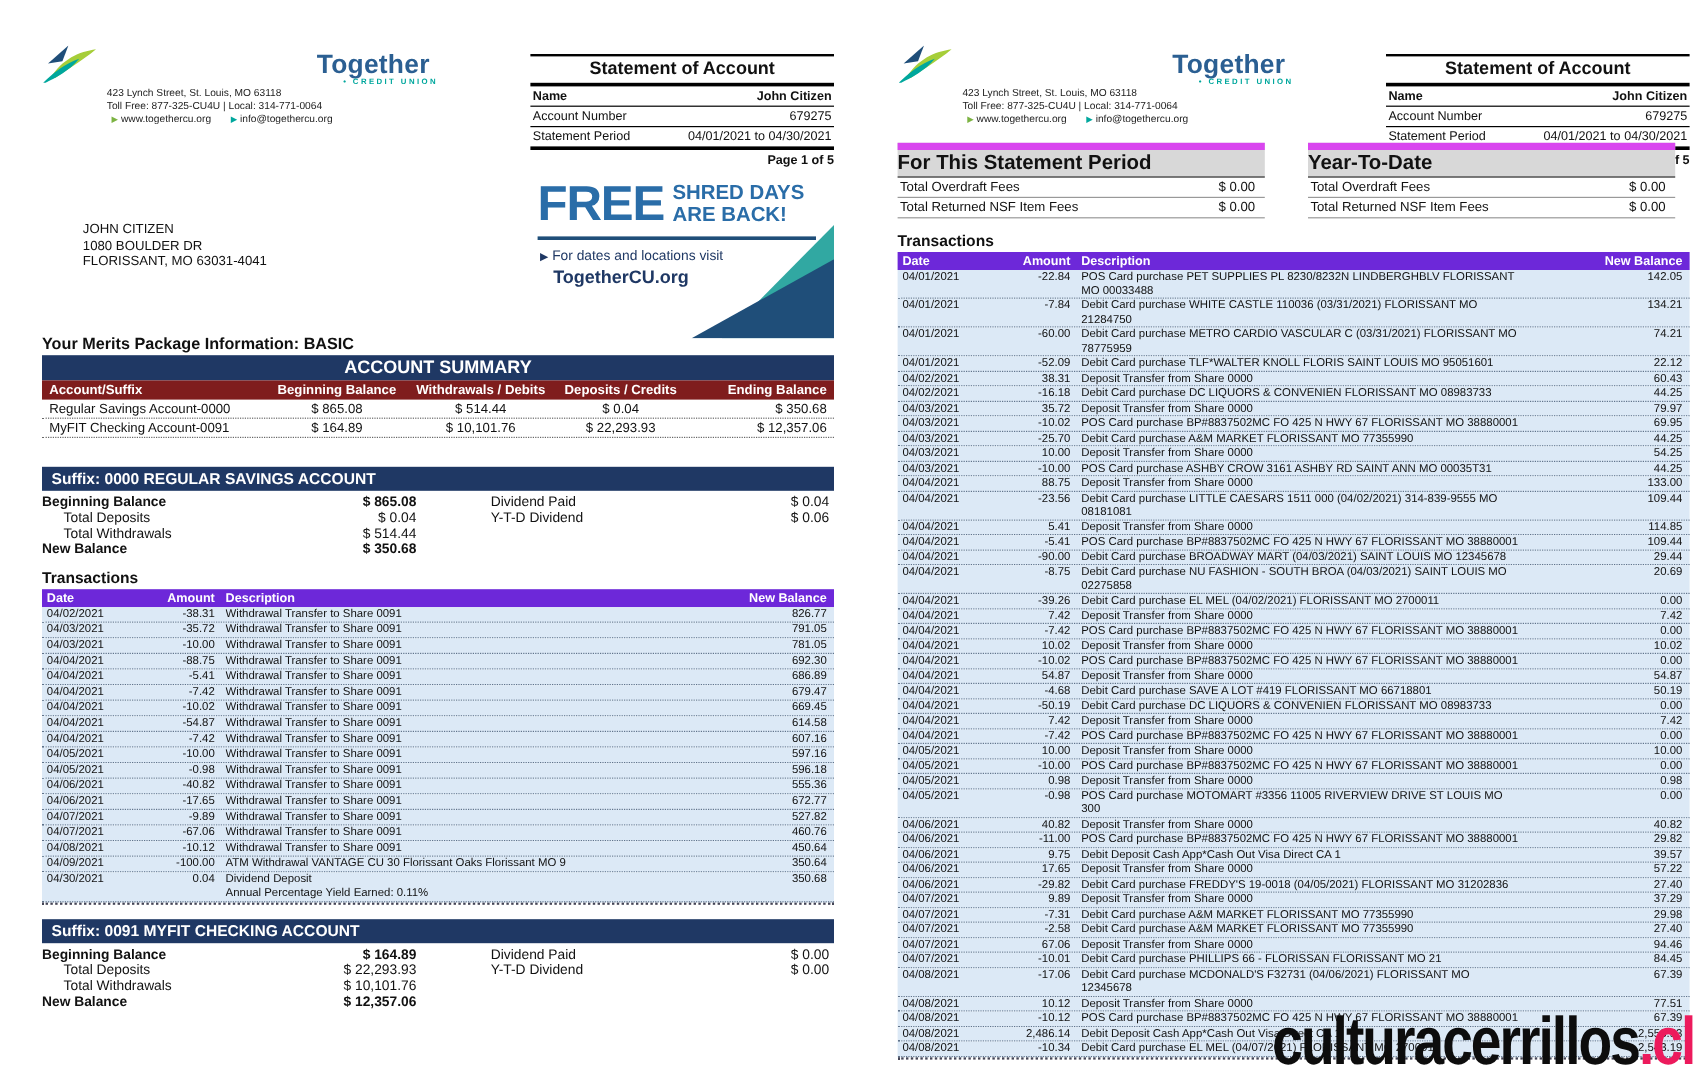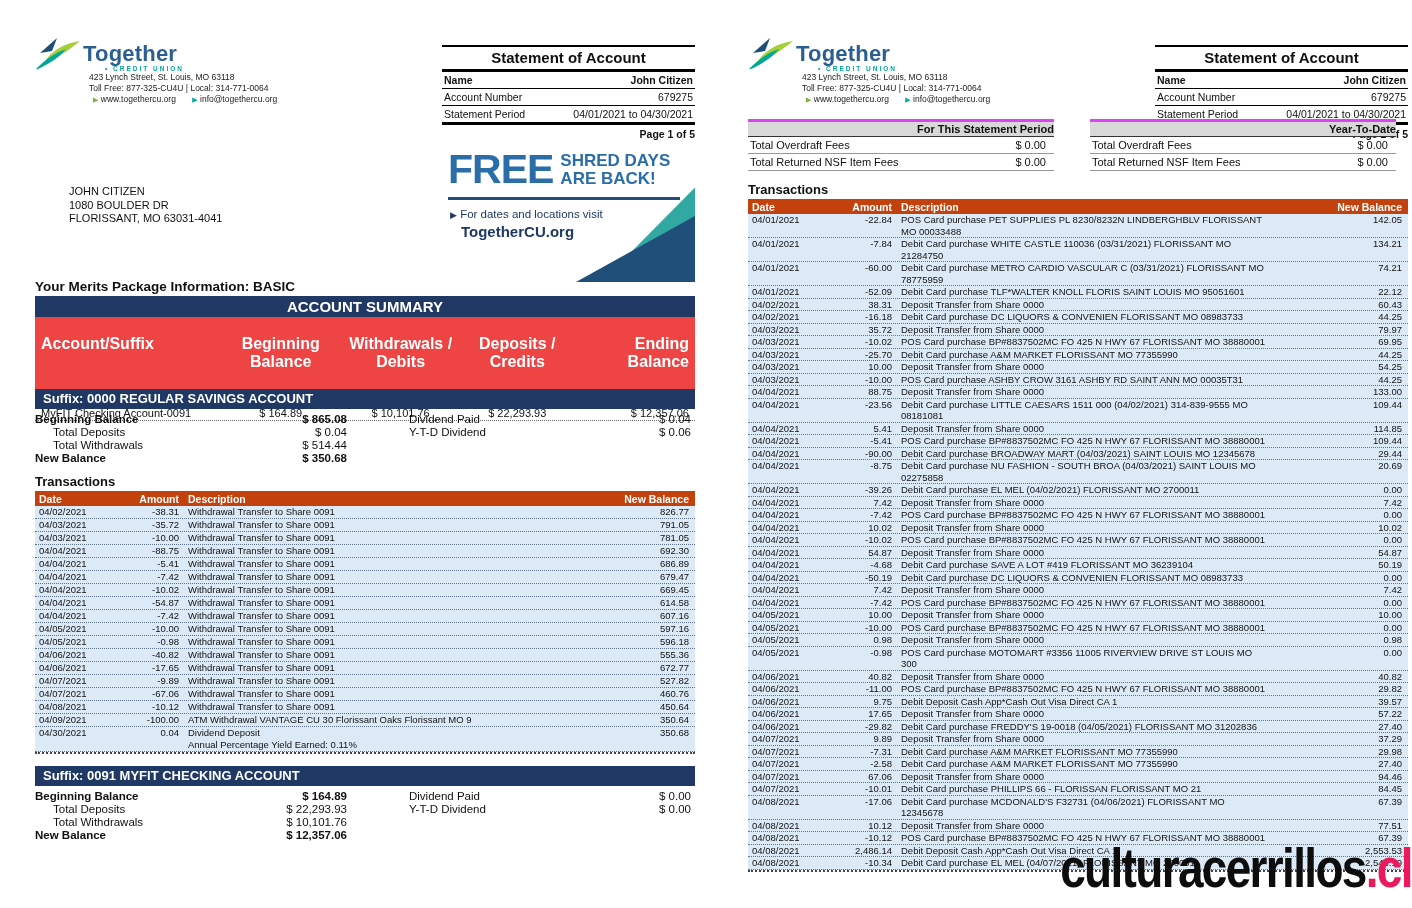--- a/index.html
+++ b/index.html
@@ -6,21 +6,21 @@
   body{
     width:1412px;height:908px;position:relative;overflow:hidden;background:#ffffff;
     font-family:"Liberation Sans","DejaVu Sans",sans-serif;color:#111;
   }
   .page{position:absolute;top:38px;width:660px;height:870px;}
   #page1{left:35px;}
   #page2{left:748px;}
 
   
   .brand{position:absolute;top:0;left:0;width:330px;}
-  .brand-top{display:flex;align-items:flex-end;}
+  .brand-top{display:flex;align-items:flex-end;justify-content:space-between;}
   .swoosh{width:46px;height:34px;margin-right:2px;}
   .brand-name{font-size:22px;font-weight:bold;color:#2B5F92;line-height:20px;letter-spacing:.2px;}
   .brand-tag{font-size:6.5px;font-weight:bold;color:#00A79D;letter-spacing:2px;margin:1px 0 0 22px;}
   .brand-addr{font-size:8.5px;color:#222;line-height:11px;margin-left:54px;}
   .brand-links{font-size:8.5px;color:#222;margin-left:58px;line-height:11px;}
   .lnk-bullet{font-size:7px;}
   .lnk-bullet.g{color:#7CB342;}
   .lnk-bullet.t{color:#00A79D;}
   .brand-links span.lnk{margin-right:14px;}
 
@@ -50,21 +50,21 @@
   
   .recipient{position:absolute;top:147px;left:34px;font-size:11px;line-height:13.5px;color:#111;}
 
   
   .merits{position:absolute;top:241px;left:0;font-size:13.5px;font-weight:bold;}
 
   
   .sum-table{position:absolute;top:258px;left:0;width:660px;}
   .sum-title{background:#1F3864;color:#fff;font-weight:bold;font-size:15px;text-align:center;
     padding:2px 0;}
-  .sum-head{display:flex;background:#ef4444;color:#fff;font-weight:bold;font-size:16px;padding:18px 6px;}
+  .sum-head{display:flex;background:#7f1d1d;color:#fff;font-weight:bold;font-size:11px;padding:2px 6px;}
   .sum-row{display:flex;font-size:11px;padding:1.5px 6px;border-bottom:1.5px dotted #666;}
   .sc-acct{width:28%;text-align:left;}
   .sc-beg{width:18%;text-align:center;}
   .sc-wd{width:19%;text-align:center;}
   .sc-dep{width:17%;text-align:center;}
   .sc-end{width:18%;text-align:right;}
 
   
   .section{position:absolute;left:0;width:660px;}
   #savings-section{top:351px;}
@@ -73,40 +73,40 @@
   .acct-sum{position:relative;margin-top:4px;}
   .as-left{width:312px;}
   .as-row{display:flex;justify-content:space-between;font-size:11.5px;line-height:13px;}
   .as-row.b{font-weight:bold;}
   .as-row.ind span:first-child{padding-left:18px;}
   .as-right{position:absolute;left:374px;right:4px;top:0;}
 
   
   .tx-label{font-size:13px;font-weight:bold;margin:10px 0 3px 0;line-height:13px;}
   .p2-txlabel{margin-top:12px;}
-  .tx-head{display:flex;background:#c2410c;color:#fff;font-weight:bold;font-size:10.5px;
+  .tx-head{display:flex;background:#6d28d9;color:#fff;font-weight:bold;font-size:10.5px;
     padding:1.5px 6px 1.5px 4px;align-items:flex-start;line-height:12px;}
   .tx-row{display:flex;background:#DCE9F6;border-bottom:1px dotted #60738a;
     padding:0 6px 0 4px;align-items:flex-start;font-size:9.5px;}
   .tx-body{border-bottom:2px dotted #445;}
   .c-date{width:88px;flex:none;}
   .c-amt{width:52px;flex:none;text-align:right;}
   .c-desc{flex:1;margin-left:9px;min-width:0;}
   .c-desc > div{white-space:nowrap;overflow:hidden;}
   .c-bal{width:72px;flex:none;text-align:right;}
   .pg1 .tx-row .c-date,.pg1 .tx-row .c-amt,.pg1 .tx-row .c-bal,.pg1 .tx-row .c-desc>div{line-height:12px;}
   .pg2 .tx-row .c-date,.pg2 .tx-row .c-amt,.pg2 .tx-row .c-bal,.pg2 .tx-row .c-desc>div{line-height:11.5px;}
 
   
   .od{position:absolute;top:78px;left:0;width:660px;}
   .od-title{font-size:13.5px;font-weight:bold;border-bottom:3px solid #000;padding-bottom:3px;}
   .od-tables{display:flex;justify-content:space-between;width:648px;margin-top:3px;}
   .od-table{width:306px;}
-  .od-head{background:#D8D8D8;border-top:3px solid #d946ef;border-bottom:1px solid #333;
-    font-weight:bold;text-align:right;font-size:11px;padding:1px 0;}
+  .od-head{background:#D8D8D8;border-top:6px solid #d946ef;border-bottom:1px solid #333;
+    font-weight:bold;text-align:left;font-size:17px;padding:1px 0;}
   .od-row{display:flex;justify-content:space-between;font-size:11px;padding:2px 8px 2px 2px;
     border-bottom:1px solid #999;}
 
   .p2-flow{position:absolute;top:78px;left:0;width:660px;}
 
   
   .watermark{position:absolute;top:797px;right:-4px;z-index:9;white-space:nowrap;
     font-size:56px;font-weight:bold;letter-spacing:-2px;color:#0d0d0d;
     transform:scaleX(0.82);transform-origin:100% 50%;}
   .wm-pink{color:#EC1A5C;}
@@ -732,21 +732,21 @@
           <div class="c-desc">
               <div>Deposit Transfer from Share 0000</div>
               <div></div>
             </div>
           <div class="c-bal">54.87</div>
         </div>
           <div class="tx-row">
           <div class="c-date">04/04/2021</div>
           <div class="c-amt">-4.68</div>
           <div class="c-desc">
-              <div>Debit Card purchase SAVE A LOT #419  FLORISSANT MO 36239104</div>
+              <div>Debit Card purchase SAVE A LOT #419  FLORISSANT MO 66718801</div>
               <div></div>
             </div>
           <div class="c-bal">50.19</div>
         </div>
           <div class="tx-row">
           <div class="c-date">04/04/2021</div>
           <div class="c-amt">-50.19</div>
           <div class="c-desc">
               <div>Debit Card purchase DC LIQUORS &amp; CONVENIEN  FLORISSANT MO 08983733</div>
               <div></div>

